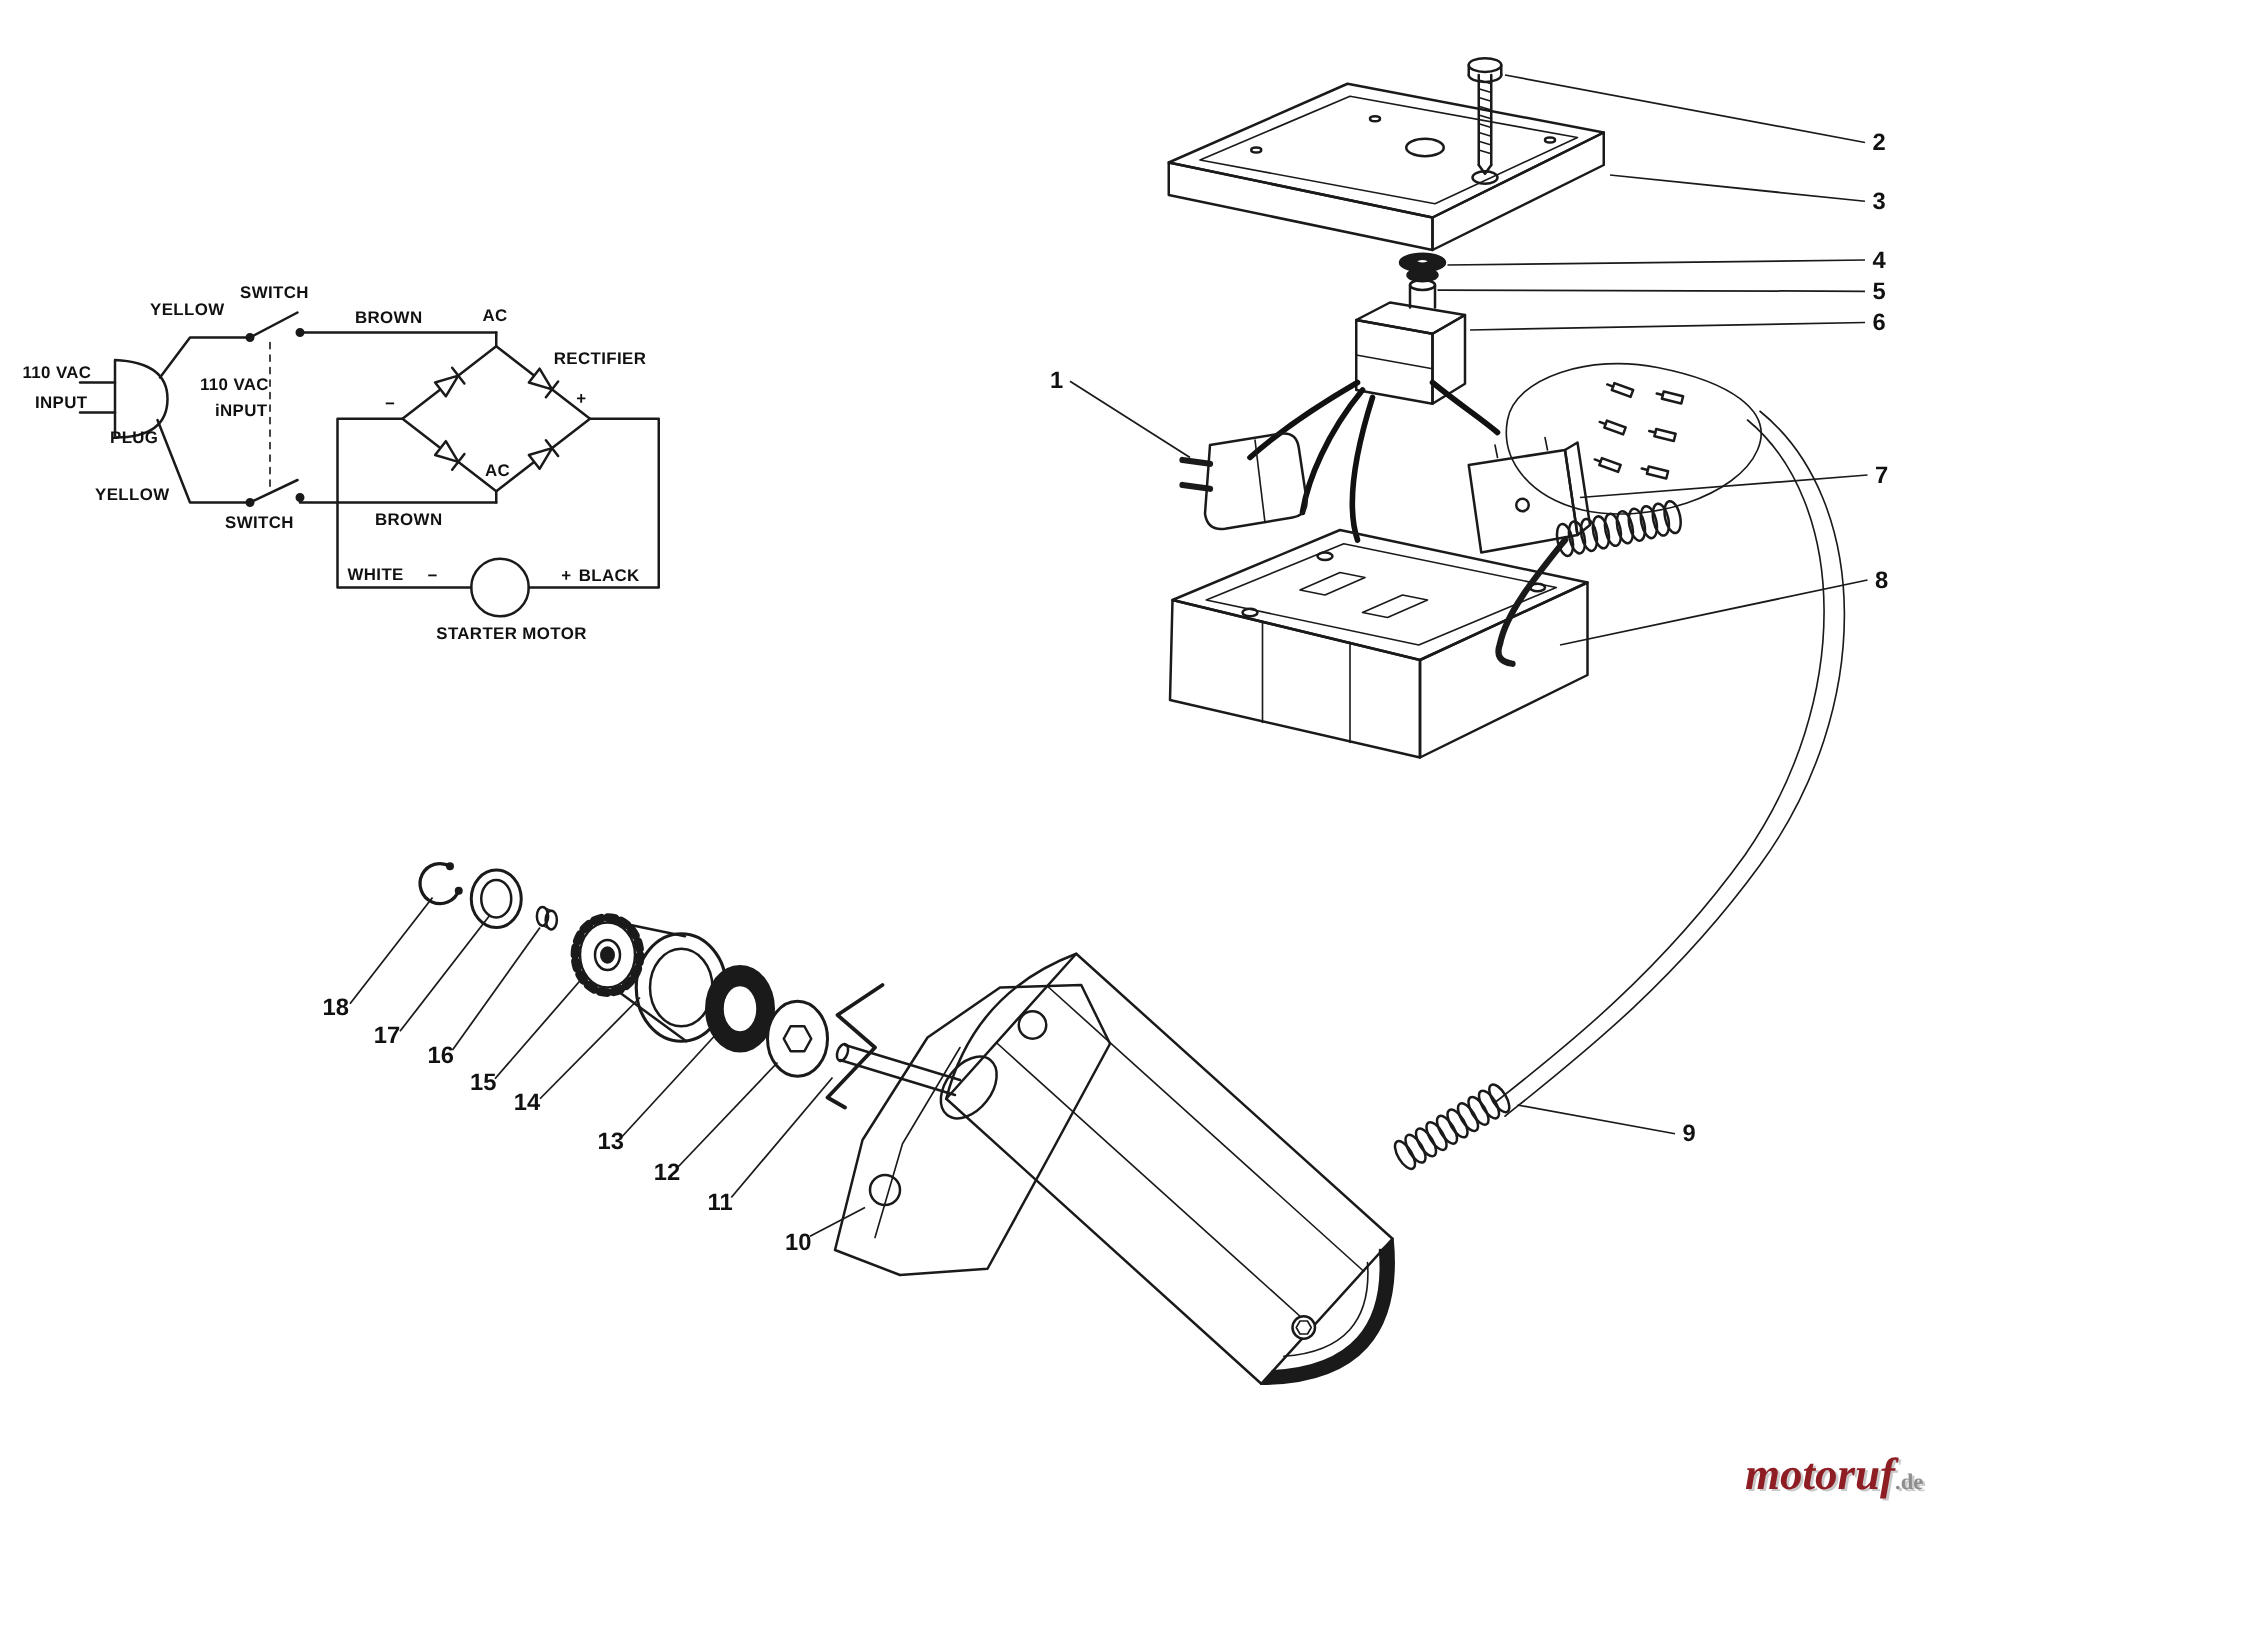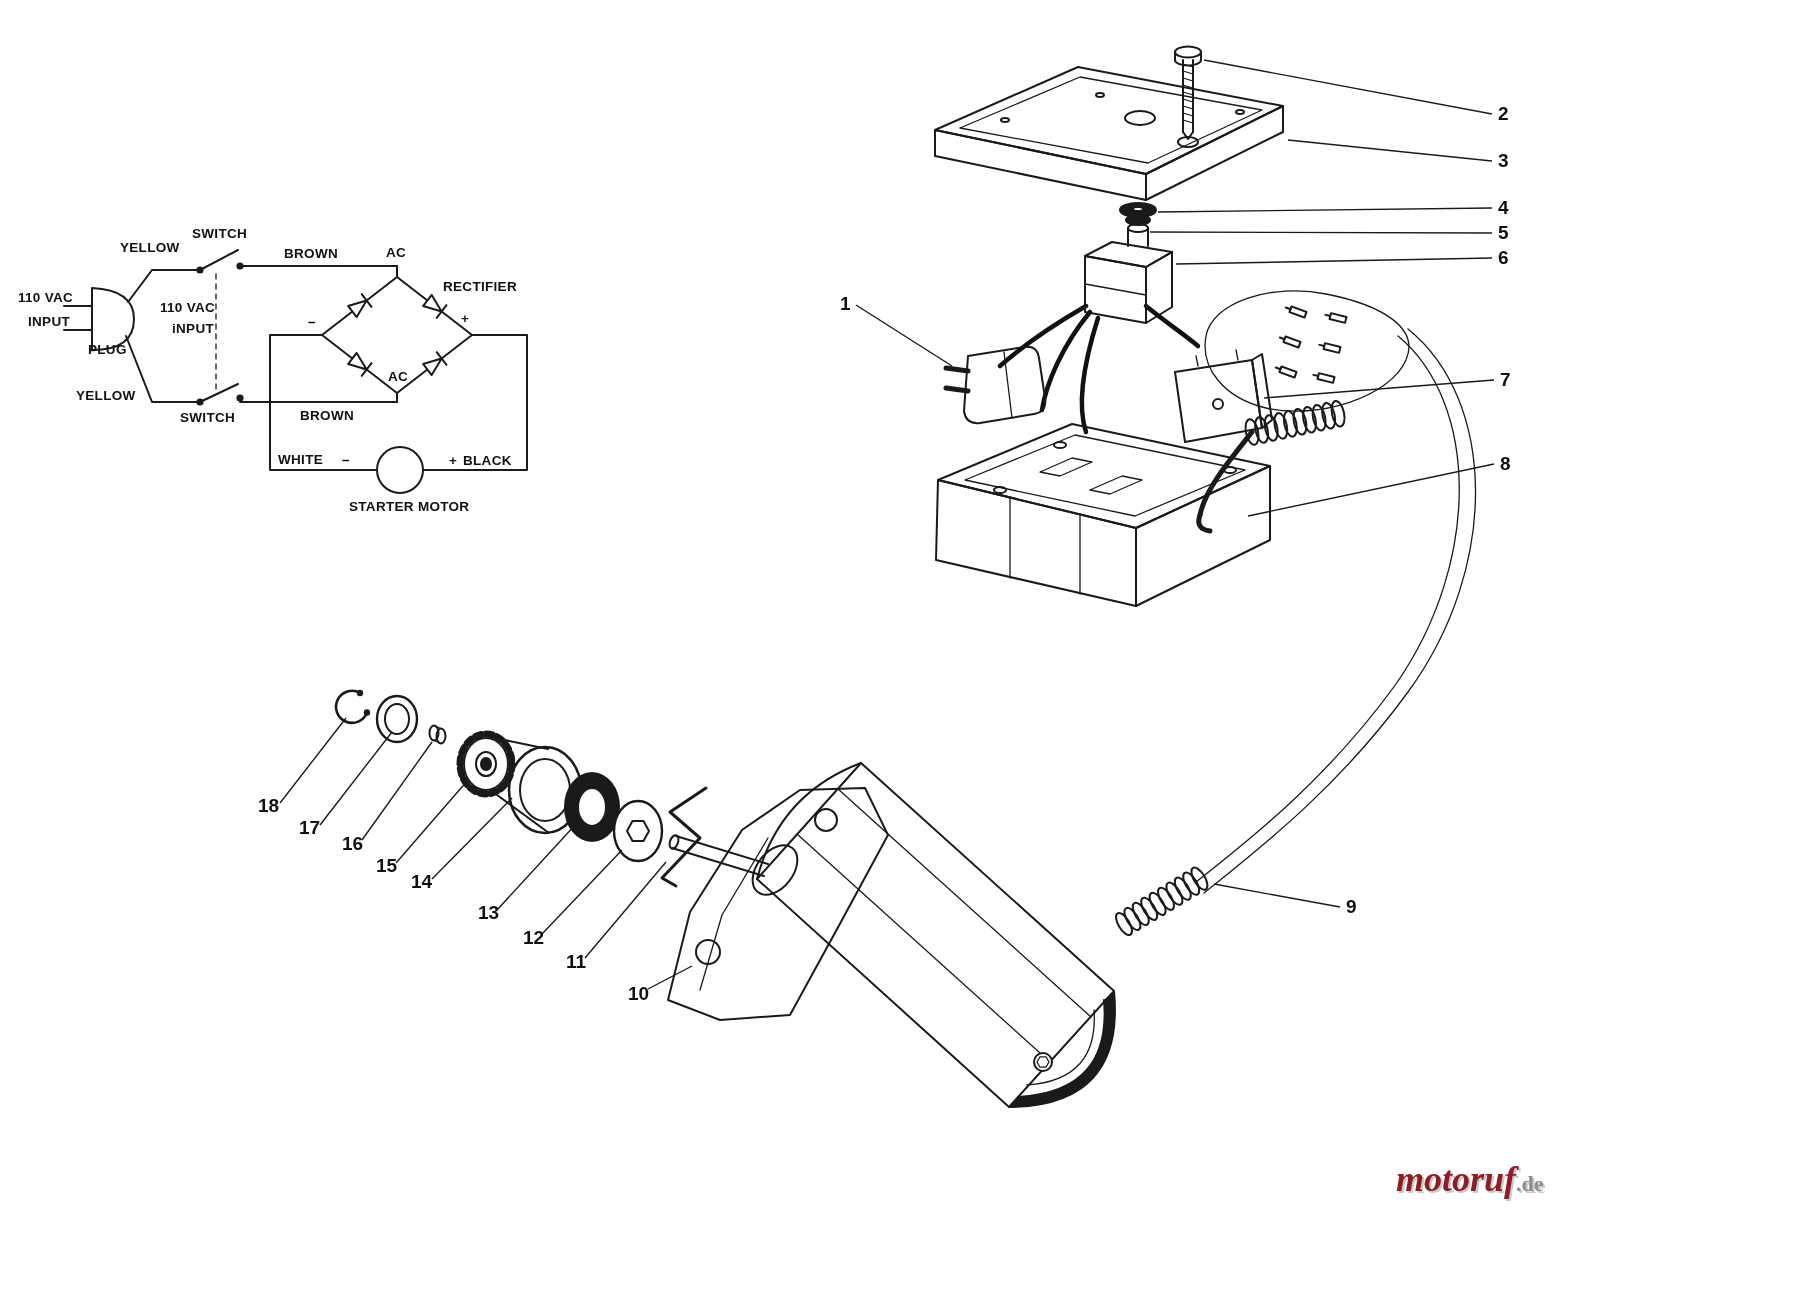--- a/index.html
+++ b/index.html
@@ -12,21 +12,21 @@
   .lbl{font:bold 13.5px "Liberation Sans",sans-serif;fill:#111;letter-spacing:.3px;stroke:none;}
   .num{font:bold 19px "Liberation Sans",sans-serif;fill:#111;stroke:none;}
   .leader{stroke:#1a1a1a;stroke-width:1.4;}
   .thickwire{stroke:#111;stroke-width:4.5;fill:none;stroke-linecap:round;}
   .thin{stroke-width:1.3;}
   .watermark{
     position:absolute;left:1396px;top:1158px;
     font-family:"Liberation Serif",serif;font-weight:bold;font-style:italic;
     font-size:36px;color:#8f1d24;text-shadow:2px 2px 0 #c9c9c9;white-space:nowrap;
   }
-  .watermark .tld{font-size:22px;color:#8d8d8d;font-style:normal;}
+  .watermark .tld{font-size:18px;color:#8d8d8d;font-style:normal;}
 </style>
 </head>
 <body>
 
 <svg width="1800" height="1316" viewBox="0 0 1800 1316">
   <defs>
     <g id="diode">
       <path d="M-9,-7 L9,0 L-9,7 Z" fill="#ffffff"></path>
       <line x1="9" y1="-8" x2="9" y2="8"></line>
     </g>

